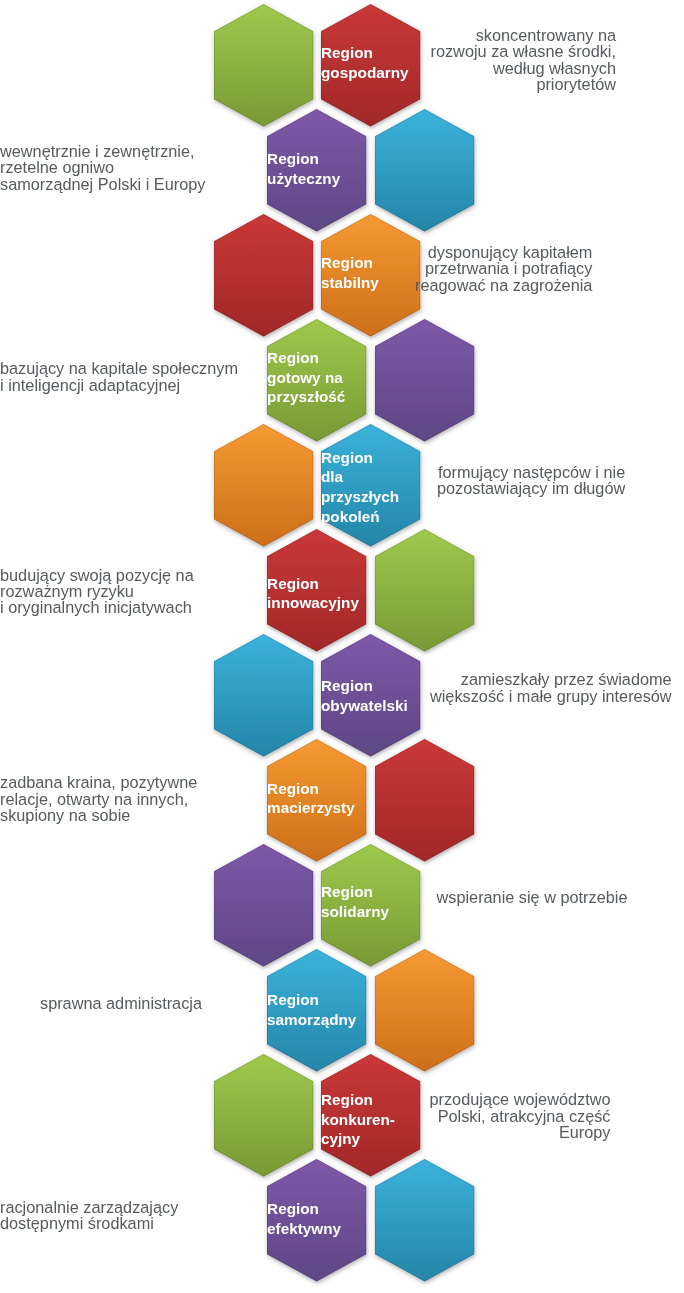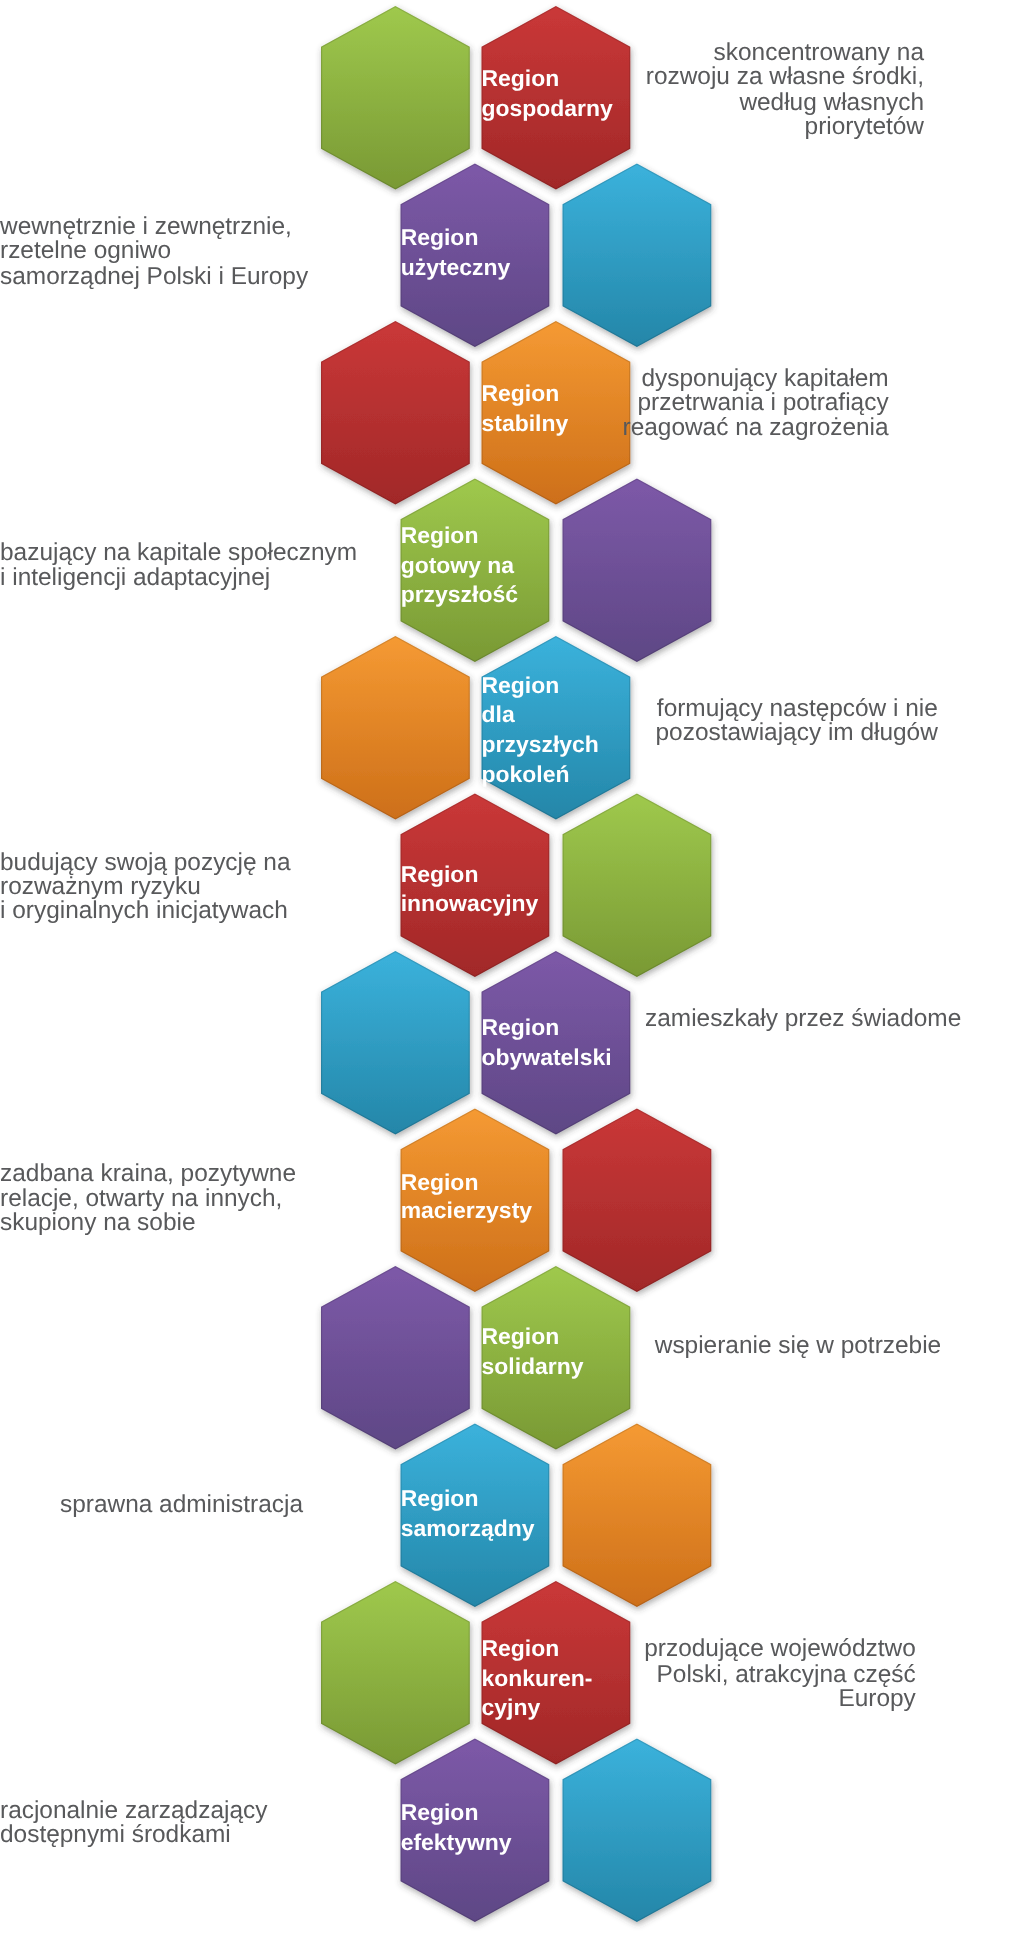--- a/index.html
+++ b/index.html
@@ -211,19 +211,19 @@
         <path d="M 49.6 0 L 99.2 27.197 L 99.2 95.203 L 49.6 122.4 L 0 95.203 L 0 27.197 Z" fill="url(#g-cyan)" filter="url(#hexshadow)"></path>
         <path d="M 49.6 0 L 99.2 27.197 L 99.2 95.203 L 49.6 122.4 L 0 95.203 L 0 27.197 Z" fill="none" stroke="#000" stroke-opacity="0.13" stroke-width="1.6" clip-path="url(#hexclip)"></path>
       </svg>
     </div>
 <div class="cap right" style="left: 430.5px; top: 26.9672px;"><div>skoncentrowany na<span class="bl"></span></div><div>rozwoju za własne środki,<span class="bl"></span></div><div>według własnych<span class="bl"></span></div><div>priorytetów<span class="bl"></span></div></div>
 <div class="cap left" style="left: 0px; width: 253.5px; top: 142.978px;"><div>wewnętrznie i zewnętrznie,<span class="bl"></span></div><div>rzetelne ogniwo<span class="bl"></span></div><div>samorządnej Polski i Europy<span class="bl"></span></div></div>
 <div class="cap right" style="left: 415px; top: 243.878px;"><div>dysponujący kapitałem<span class="bl"></span></div><div>przetrwania i potrafiący<span class="bl"></span></div><div>reagować na zagrożenia<span class="bl"></span></div></div>
 <div class="cap left" style="left: 0px; width: 253.3px; top: 360.389px;"><div>bazujący na kapitale społecznym<span class="bl"></span></div><div>i inteligencji adaptacyjnej<span class="bl"></span></div></div>
 <div class="cap right" style="left: 437px; top: 463.589px;"><div>formujący następców i nie<span class="bl"></span></div><div>pozostawiający im długów<span class="bl"></span></div></div>
 <div class="cap left" style="left: 0px; width: 253.3px; top: 566.578px;"><div>budujący swoją pozycję na<span class="bl"></span></div><div>rozważnym ryzyku<span class="bl"></span></div><div>i oryginalnych inicjatywach<span class="bl"></span></div></div>
-<div class="cap right" style="left: 430px; top: 660.467px; margin-top: 11px;"><div>zamieszkały przez świadome<span class="bl"></span></div></div>
+<div class="cap right" style="left: 430px; top: 660.467px; margin-top: 11px;"><div>zamieszkały przez świadome<span class="bl"></span></div><div>większość i małe grupy interesów<span class="bl"></span></div></div>
 <div class="cap left" style="left: 0px; width: 253.3px; top: 774.378px;"><div>zadbana kraina, pozytywne<span class="bl"></span></div><div>relacje, otwarty na innych,<span class="bl"></span></div><div>skupiony na sobie<span class="bl"></span></div></div>
 <div class="cap right" style="left: 436.5px; top: 888.5px;"><div>wspieranie się w potrzebie<span class="bl"></span></div></div>
 <div class="cap left" style="left: 0px; width: 253.3px; top: 994.789px; margin-left: 40px;"><div>sprawna administracja<span class="bl"></span></div></div>
 <div class="cap left" style="left: 0px; width: 253.3px; top: 1198.59px;"><div>racjonalnie zarządzający<span class="bl"></span></div><div>dostępnymi środkami<span class="bl"></span></div></div>
 <div class="cap right" style="left: 429.5px; top: 1091.18px;"><div>przodujące województwo<span class="bl"></span></div><div>Polski, atrakcyjna część<span class="bl"></span></div><div>Europy<span class="bl"></span></div></div>
   </div>
 
 </body></html>

